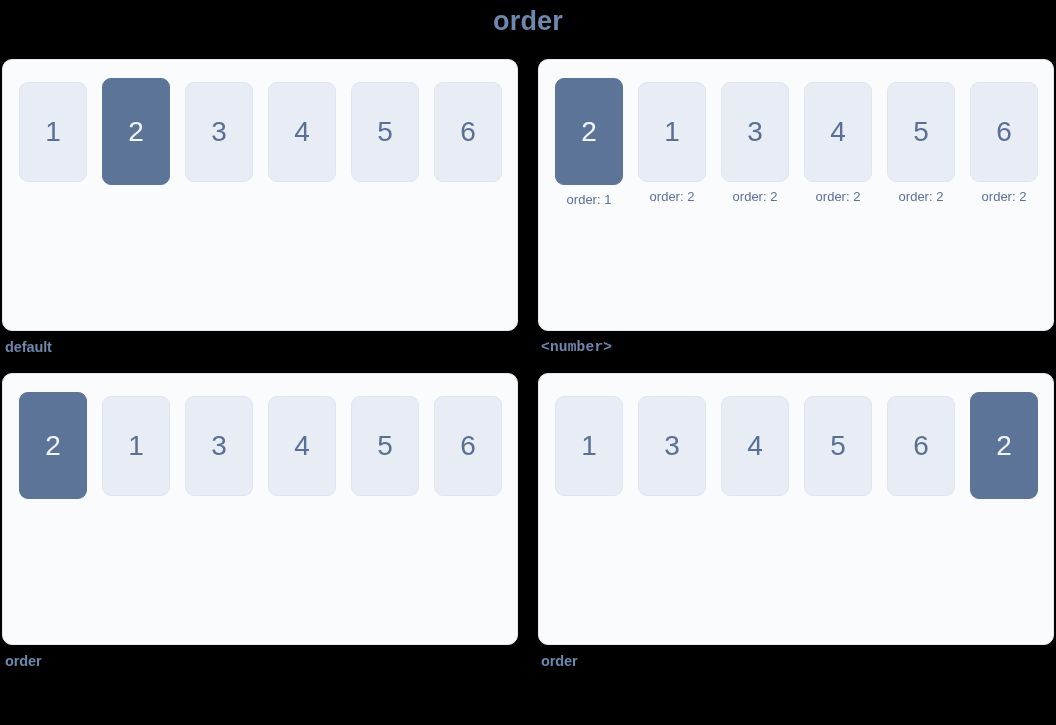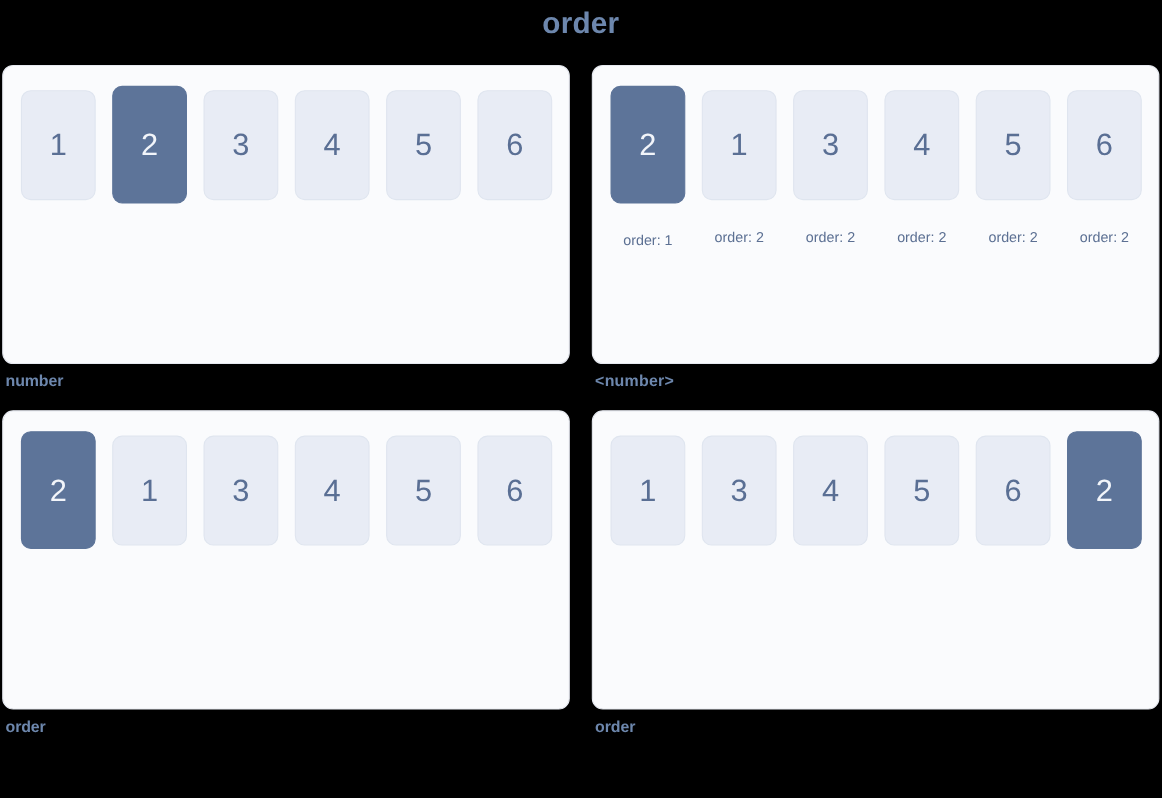--- a/index.html
+++ b/index.html
@@ -94,38 +94,38 @@
 
   .box.highlight {
     background: #5d7499;
     border: 1px solid #5d7499;
     color: #f2f5fa;
     height: 107px;
     margin-top: -4px;
   }
 
   .order-label {
-    margin-top: 26px;
+    margin-top: 7px;
     font-size: 13px;
     color: #5c7093;
     font-weight: normal;
     white-space: nowrap;
   }
 
   .caption {
     position: absolute;
     top: 280px;
     left: 3px;
     font-size: 14.5px;
     font-weight: bold;
     color: #6d87ad;
     letter-spacing: -0.1px;
   }
   .caption.mono {
-    font-family: Liberation Sans, sans-serif;
+    font-family: Liberation Mono, monospace;
     letter-spacing: 0.2px;
   }
 </style>
 </head>
 <body>
 
 <div class="page">
 
   <div class="page-title">order</div>
 
@@ -147,21 +147,21 @@
               <div class="box">4</div>
             </div>
             <div class="item">
               <div class="box">5</div>
             </div>
             <div class="item">
               <div class="box">6</div>
             </div>
           </div>
       </div>
-      <div class="caption">number</div>
+      <div class="caption">default</div>
     </div>
 
     <div class="cell r0 c1">
       <div class="panel">
         <div class="row">
             <div class="item">
               <div class="box highlight">2</div>
               <div class="order-label">order: 1</div>
             </div>
             <div class="item">

